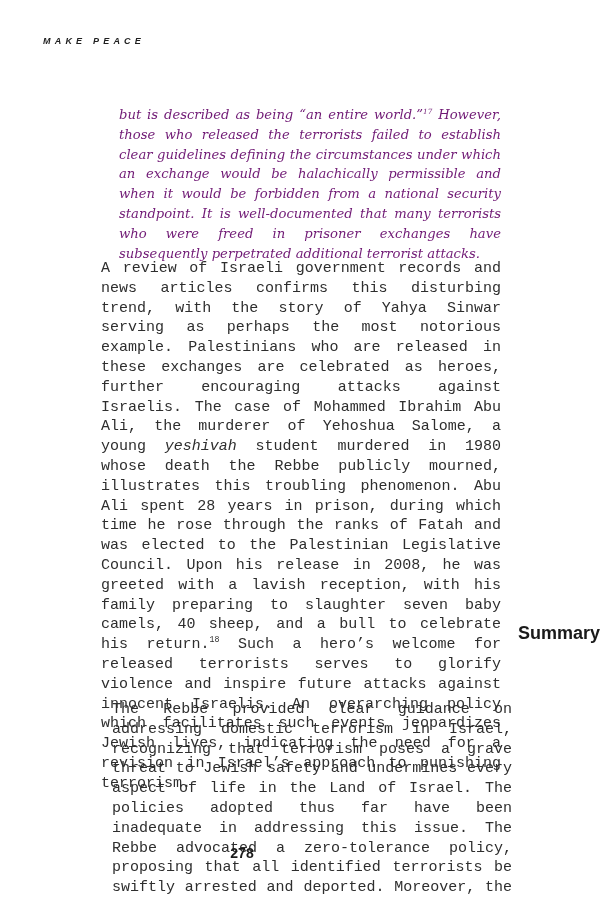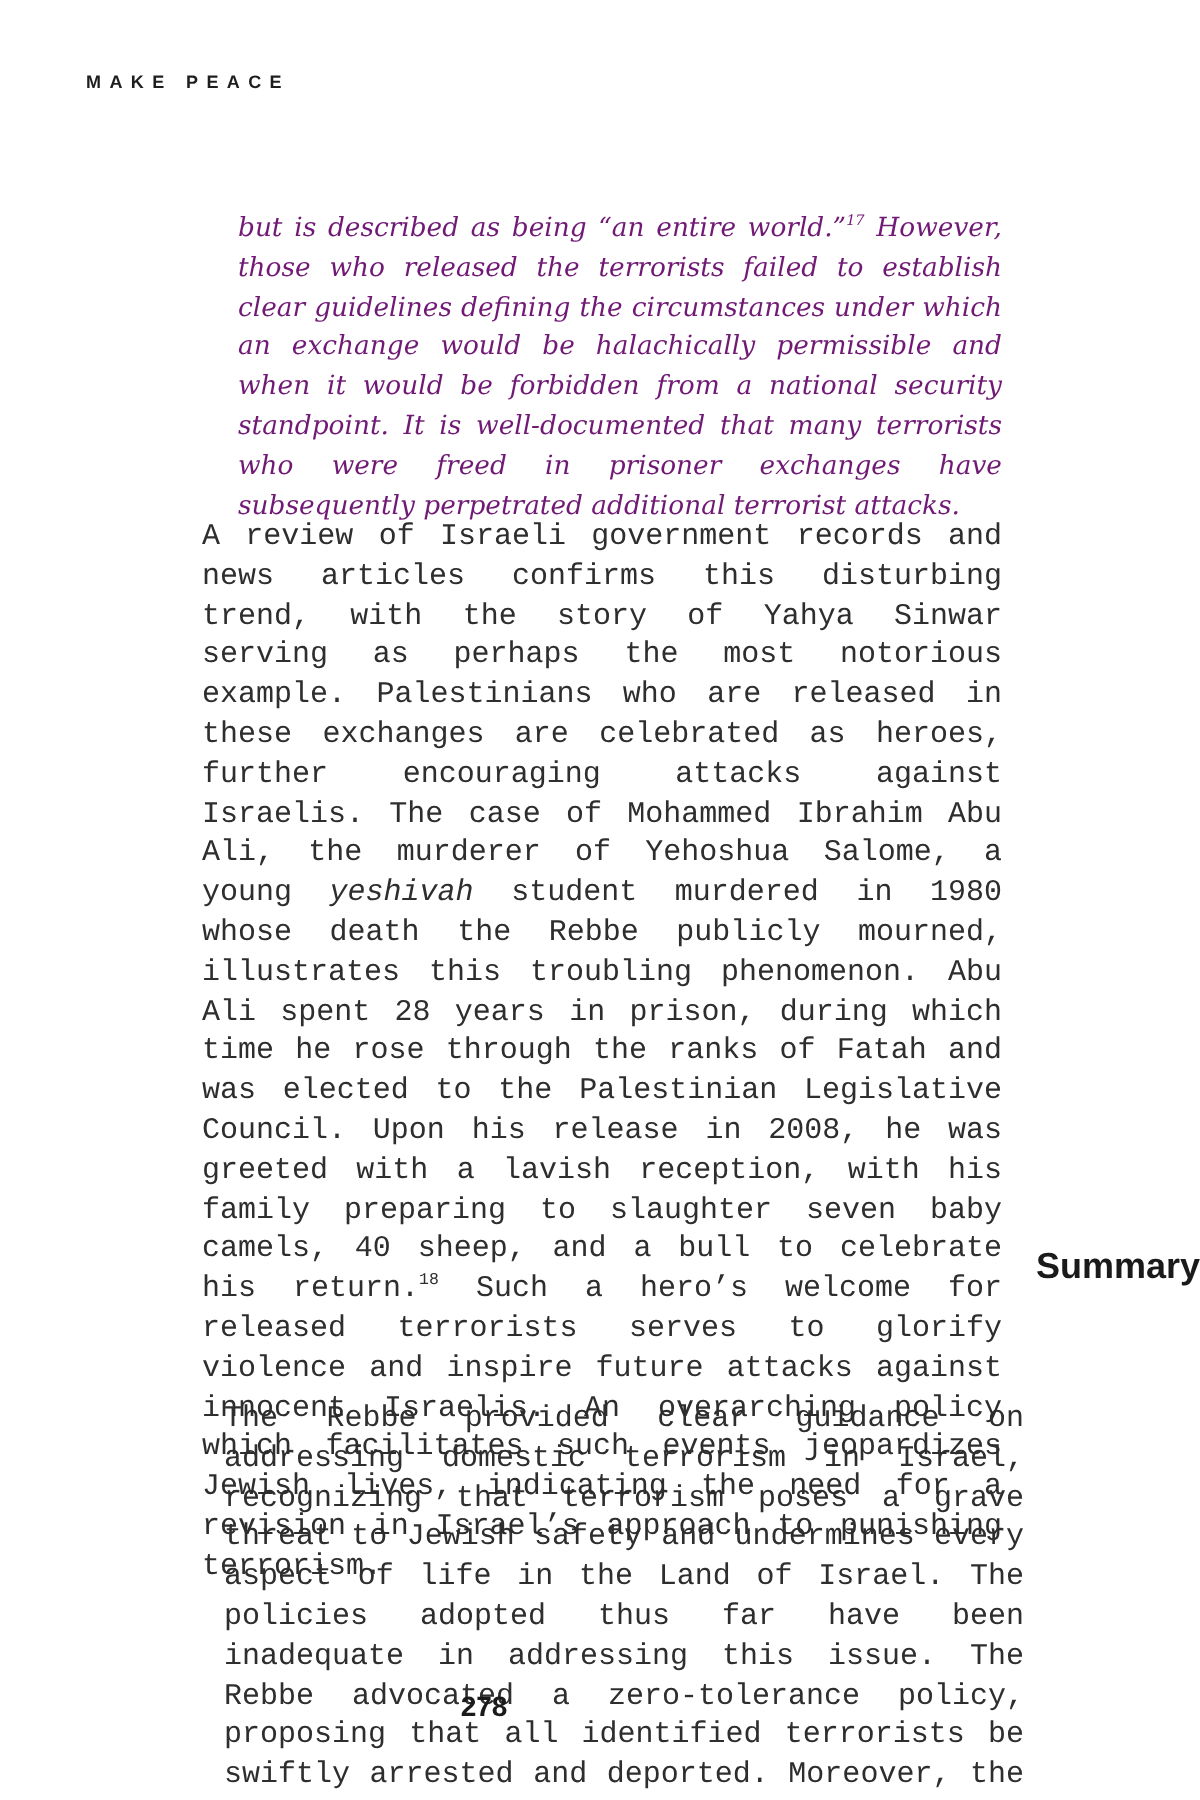--- a/index.html
+++ b/index.html
@@ -16,20 +16,21 @@
     }
     .running-head {
       position: absolute;
       left: 43px;
       top: 36px;
       font-family: "Liberation Sans", sans-serif;
       font-weight: bold;
       font-size: 9px;
       letter-spacing: 4.2px;
       color: #1e1e1e;
+      font-style: italic;
     }
     .block-quote {
       position: absolute;
       left: 119px;
       top: 105px;
       width: 382px;
       font-family: "DejaVu Serif", serif;
       font-style: italic;
       font-size: 13.2px;
       line-height: 19.8px;

